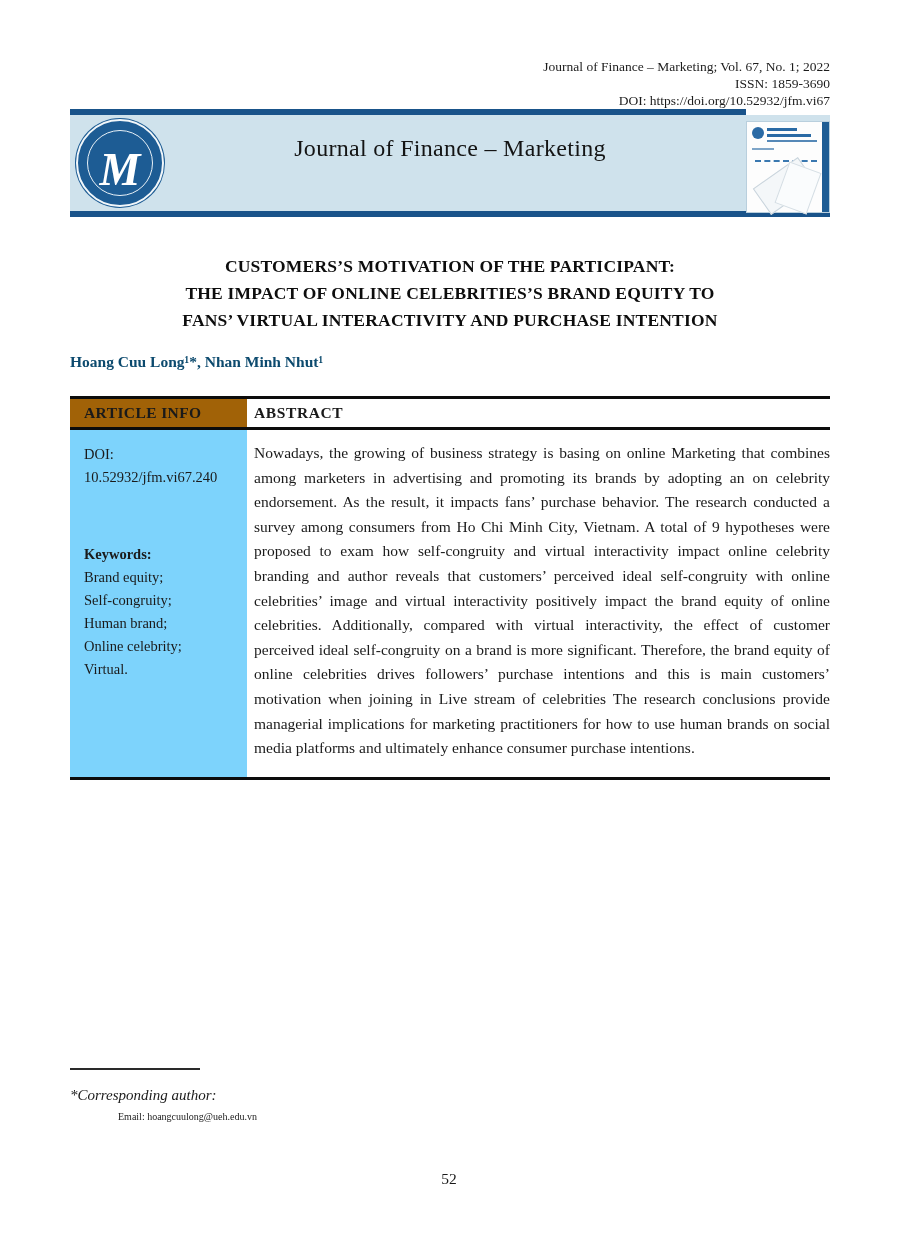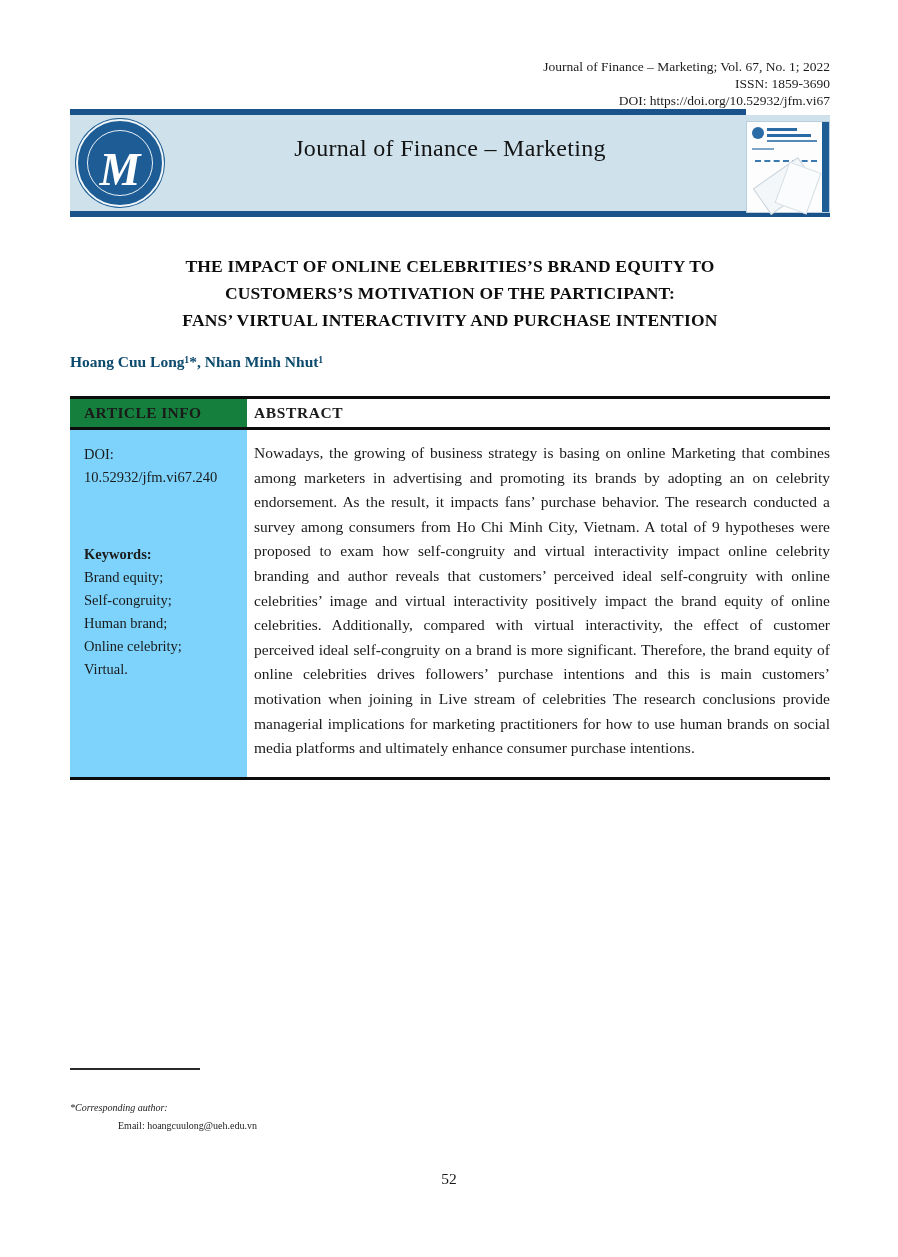--- a/index.html
+++ b/index.html
@@ -69,21 +69,21 @@
     margin:36px auto 0 auto; width:760px; margin-left:70px;
     text-align:center; font-weight:bold;
     font-size:17.5px; line-height:27px; letter-spacing:0.2px; color:#0d0d0d;
   }
   .authors-line { margin:19px 0 0 70px; width:760px; font-weight:bold; font-size:15.5px; color:#0c4a6e; }
   .affiliation { margin:9px 0 0 70px; width:760px; font-size:14.5px; }
   
   .info-table { margin:25px 0 0 70px; width:760px; }
   .row-head { display:flex; border-top:3px solid #0c0c0c; border-bottom:3px solid #0c0c0c; }
   .cell-info-head {
-    width:177px; background:#15803d;
+    width:177px; background:#a16207;
     padding:5px 0 5px 14px;
     font-weight:bold; font-size:15.5px; letter-spacing:0.4px;
   }
   .cell-abs-head { flex:1; padding:5px 0 5px 7px; font-weight:bold; font-size:15.5px; letter-spacing:0.6px; }
   .row-body { display:flex; border-bottom:3px solid #0c0c0c; }
   .cell-info {
     width:177px; background:#7dd3fc;
     padding:13px 8px 16px 14px;
     font-size:14.5px; line-height:23px;
   }
@@ -92,21 +92,21 @@
     font-size:15.5px; line-height:24.6px;
     text-align:justify;
   }
   .date-group { margin-top:14px; }
   .lbl-italic { font-style:italic; }
   .keywords-block { margin-top:54px; }
   .keywords-label { font-weight:bold; }
   
   .footnote { position:absolute; left:70px; top:1068px; }
   .footnote-rule { width:130px; height:2px; background:#2a2a2a; }
-  .corr { margin-top:32px; font-style:italic; font-size:10px; }
+  .corr { margin-top:17px; font-style:italic; font-size:15px; }
   .email { margin-top:7px; padding-left:7px; font-size:10px;margin-left:41px; }
   .page-number { position:absolute; top:1170px; left:0; width:898px; text-align:center; font-size:15.5px; }
 </style>
 </head>
 <body>
 
 <div class="page">
 
   <div class="masthead">
     <div>Journal of Finance – Marketing; Vol. 67, No. 1; 2022</div>
@@ -133,22 +133,22 @@
         <div class="cover-dash"></div>
         <div class="cover-sketch1"></div>
         <div class="cover-sketch2"></div>
         <div class="cover-edge-strip"></div>
       </div>
     </div>
     <div class="banner-bottomline"></div>
   </div>
 
   <div class="article-title">
+    <div>CUSTOMERS’S MOTIVATION OF THE PARTICIPANT:</div>
     <div>THE IMPACT OF ONLINE CELEBRITIES’S BRAND EQUITY TO</div>
-    <div>CUSTOMERS’S MOTIVATION OF THE PARTICIPANT:</div>
     <div>FANS’ VIRTUAL INTERACTIVITY AND PURCHASE INTENTION</div>
   </div>
   <div class="authors-line">Hoang Cuu Long¹*, Nhan Minh Nhut¹</div>
 
   <div class="info-table">
     <div class="row-head">
       <div class="cell-info-head">ARTICLE INFO</div>
       <div class="cell-abs-head">ABSTRACT</div>
     </div>
     <div class="row-body">

